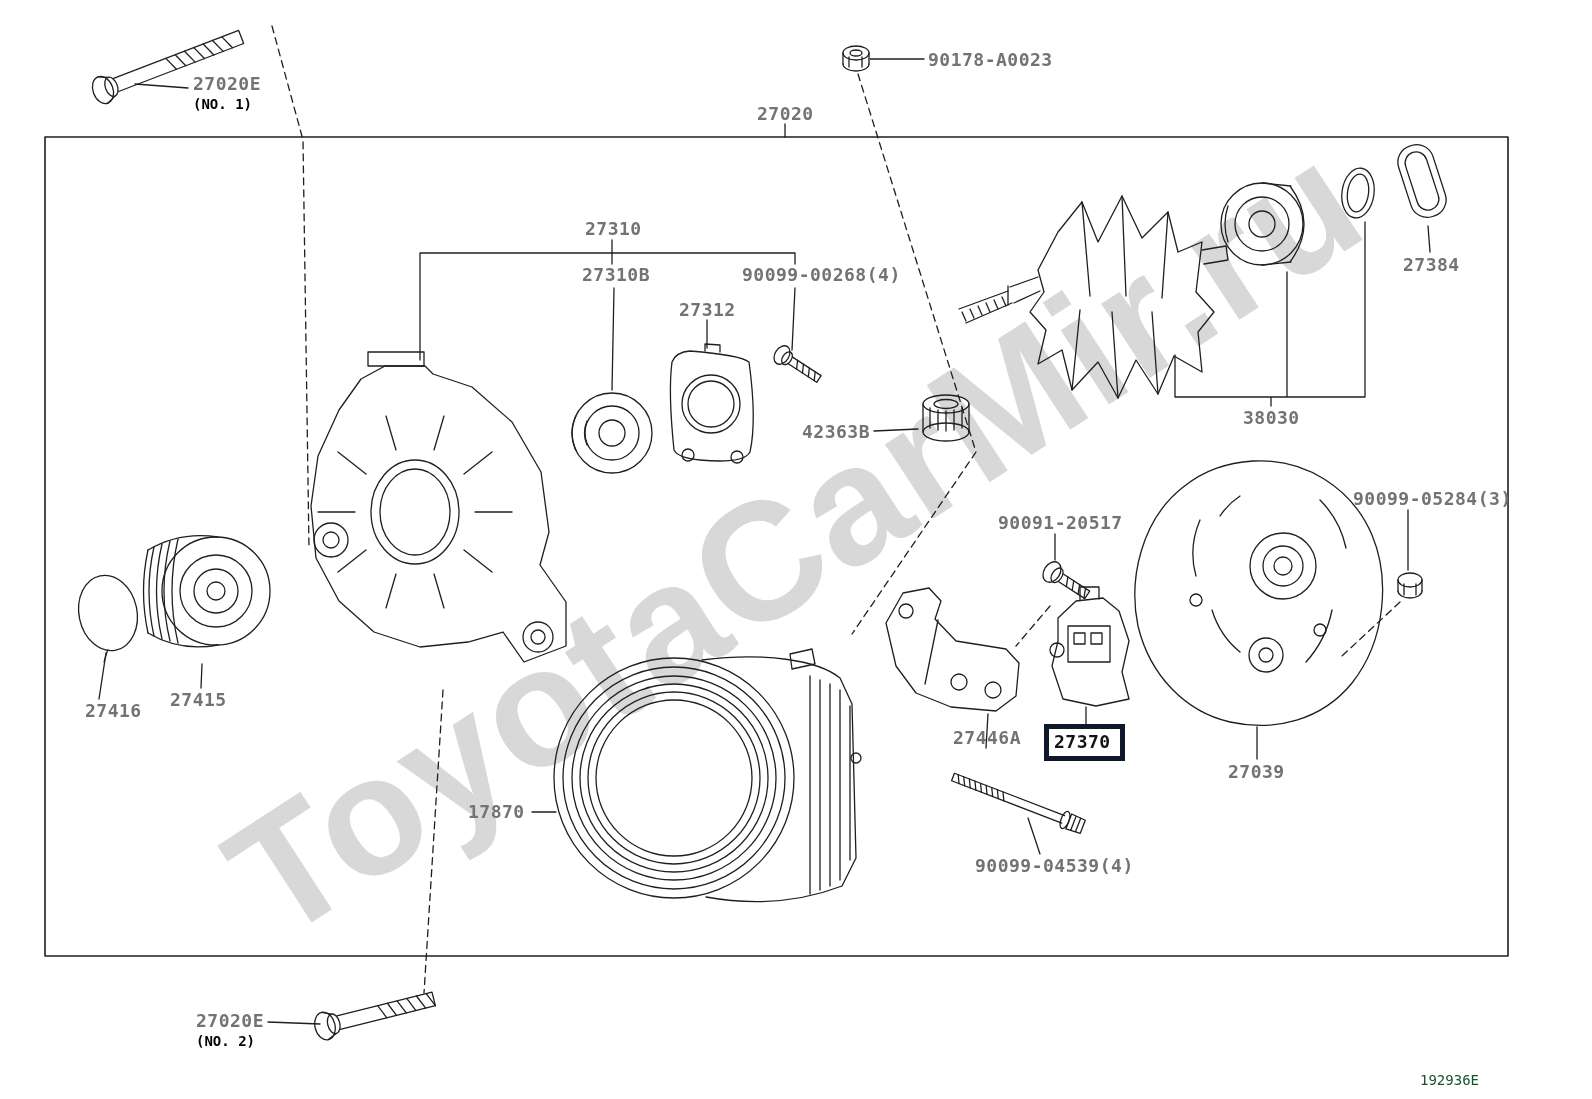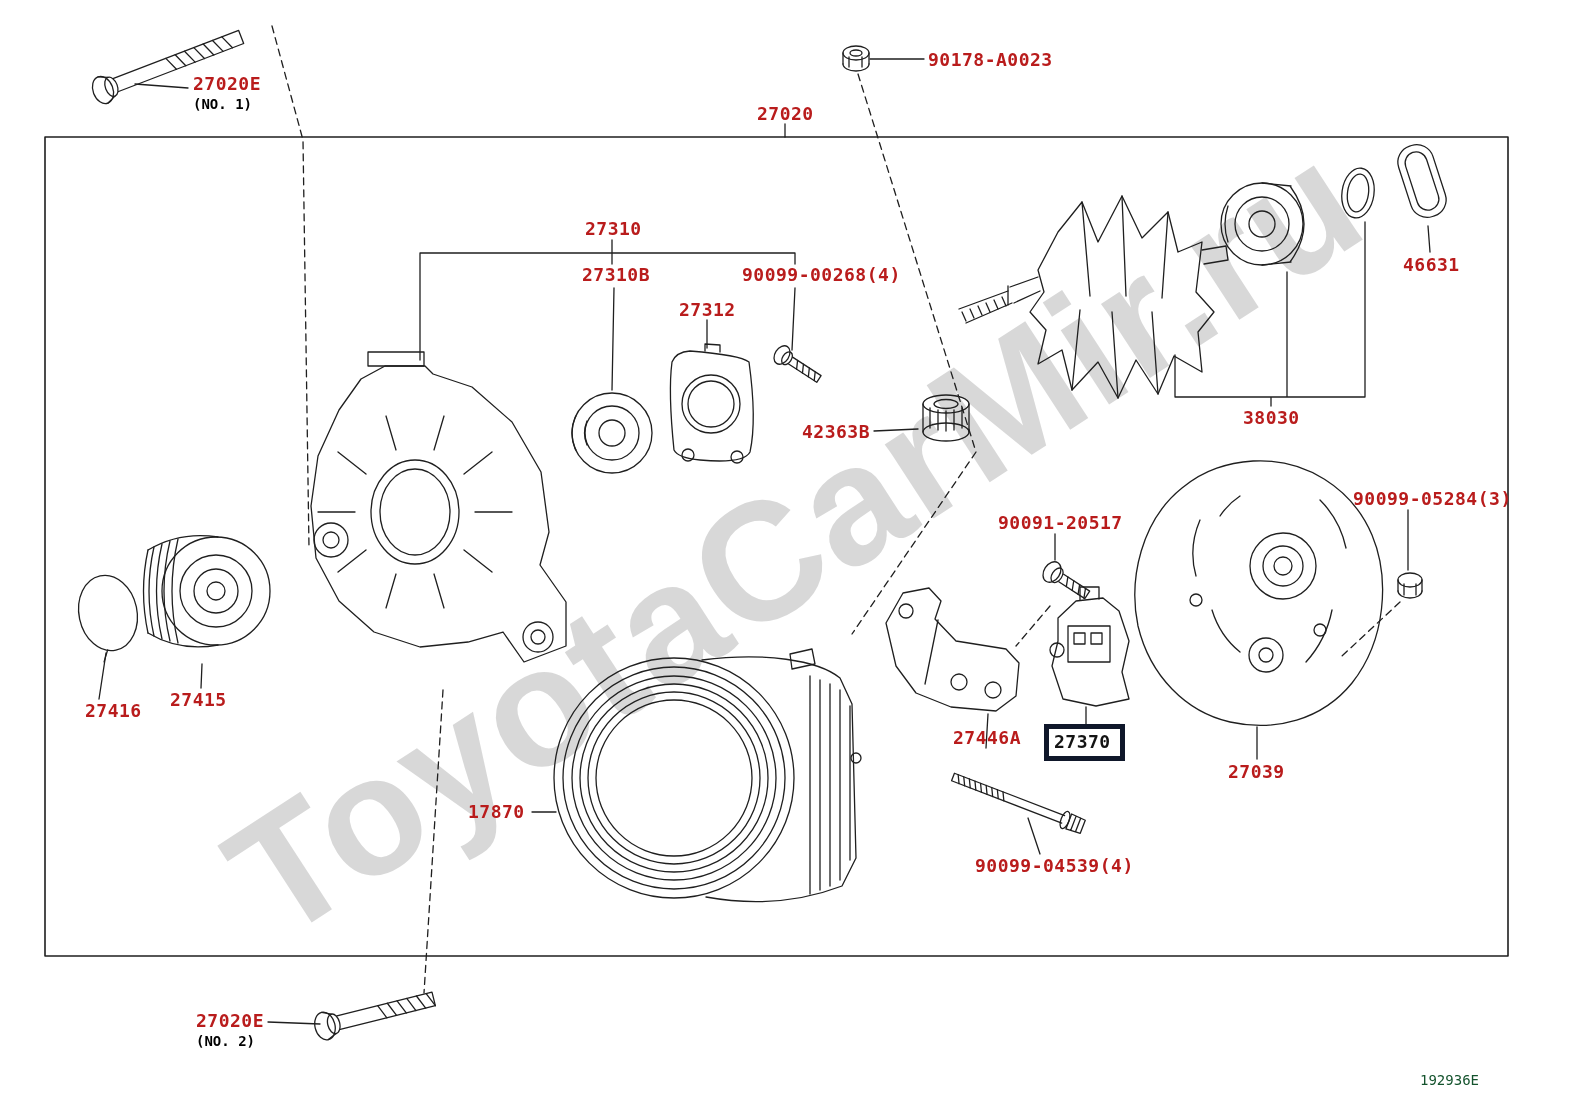--- a/index.html
+++ b/index.html
@@ -8,21 +8,21 @@
   .watermark{position:absolute;left:795px;top:540px;z-index:0;
              transform:translate(-50%,-50%) rotate(-33deg);
              font:bold 168px "Liberation Sans",sans-serif;
              color:rgba(125,125,125,0.30);white-space:nowrap;letter-spacing:2px}
   .art{position:absolute;left:0;top:0;z-index:1}
   .art path,.art circle,.art ellipse,.art rect,.art line{
       stroke:#1f1f1f;stroke-width:1.3;fill:none;stroke-linecap:round;stroke-linejoin:round}
   .art .border{stroke-width:1.6}
   .art .dashed{stroke-dasharray:7 5;stroke-width:1.15}
   .plabel{position:absolute;z-index:2;font:bold 18px "DejaVu Sans Mono",monospace;
-          color:#b91c1c;white-space:nowrap;letter-spacing:.5px;line-height:1.1}
+          color:#737373;white-space:nowrap;letter-spacing:.5px;line-height:1.1}
   .pnote{position:absolute;z-index:2;font:bold 14px "DejaVu Sans Mono",monospace;
          color:#000000;white-space:nowrap;line-height:1.1}
   .highlight-box{position:absolute;z-index:2;border:5px solid #0f172a;padding:2px 9px 4px 5px;background:transparent}
   .highlight-box span{font:bold 18px "DejaVu Sans Mono",monospace;color:#141414;letter-spacing:.5px}
   .diagram-code{position:absolute;left:1420px;top:1072px;z-index:2;
                 font:14px "DejaVu Sans Mono",monospace;color:#14532d}
 </style>
 </head>
 <body>
 
@@ -241,21 +241,21 @@
   <div class="plabel" style="left:928px;top:50px">90178-A0023</div>
   <div class="plabel" style="left:757px;top:104px">27020</div>
 
   <div class="plabel" style="left:585px;top:219px">27310</div>
   <div class="plabel" style="left:582px;top:265px">27310B</div>
   <div class="plabel" style="left:679px;top:300px">27312</div>
   <div class="plabel" style="left:742px;top:265px">90099-00268(4)</div>
 
   <div class="plabel" style="left:802px;top:422px">42363B</div>
   <div class="plabel" style="left:1243px;top:408px">38030</div>
-  <div class="plabel" style="left:1403px;top:255px">46631</div>
+  <div class="plabel" style="left:1403px;top:255px">27384</div>
   <div class="plabel" style="left:1353px;top:489px">90099-05284(3)</div>
   <div class="plabel" style="left:998px;top:513px">90091-20517</div>
 
   <div class="plabel" style="left:953px;top:728px">27446A</div>
   <div class="plabel" style="left:1228px;top:762px">27039</div>
   <div class="plabel" style="left:468px;top:802px">17870</div>
   <div class="plabel" style="left:975px;top:856px">90099-04539(4)</div>
 
   <div class="highlight-box" style="left:1044px;top:724px">
     <span>27370</span>

